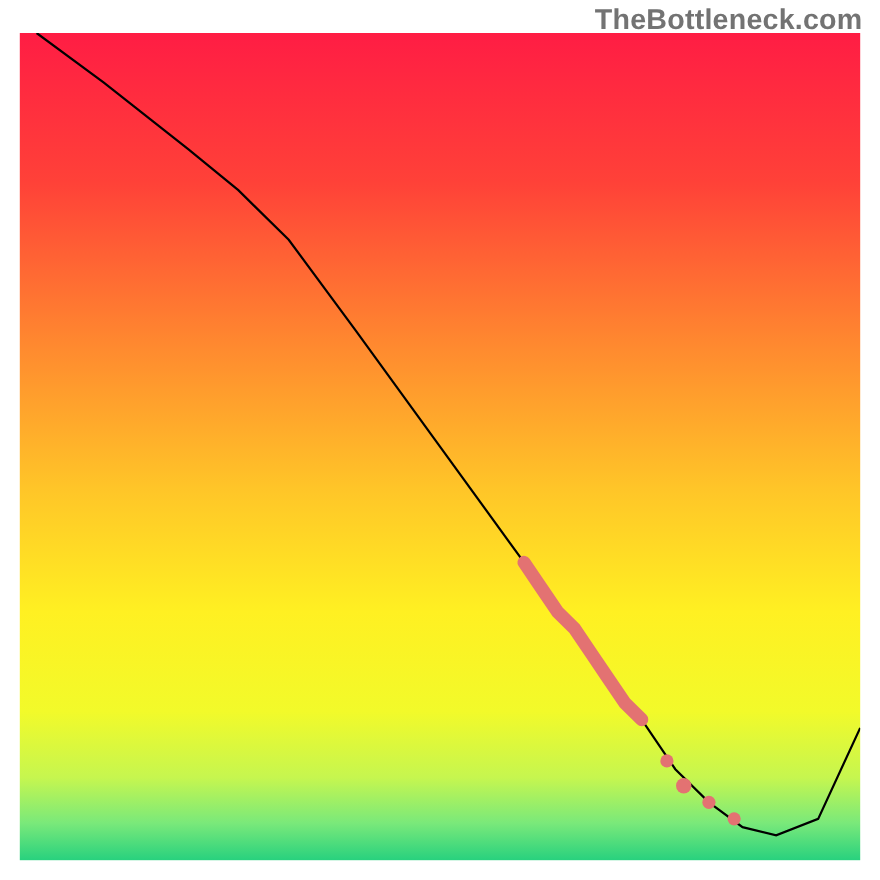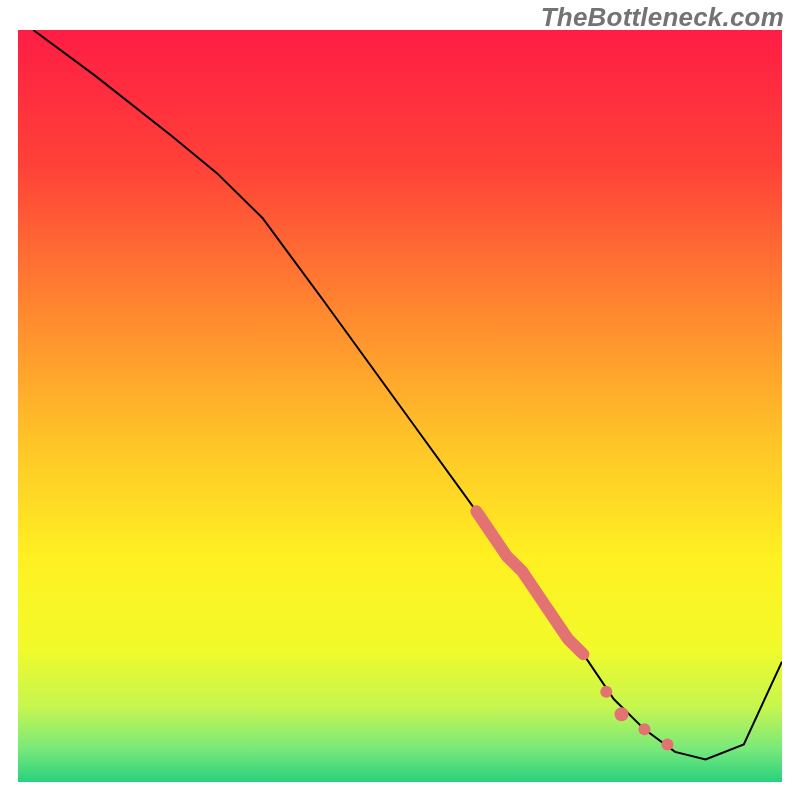--- a/index.html
+++ b/index.html
@@ -8,21 +8,20 @@
     width: 800px;
     height: 800px;
     overflow: hidden;
     background: #ffffff;
     font-family: Arial, Helvetica, sans-serif;
   }
   .chart-container {
     position: relative;
     width: 792px;
     height: 800px;
-    font-style: italic;
   }
   .watermark {
     position: absolute;
     top: 2px;
     right: 8px;
     font-size: 26px;
     font-weight: 600;
     color: #737373;
     letter-spacing: 0.2px;
     z-index: 10;

